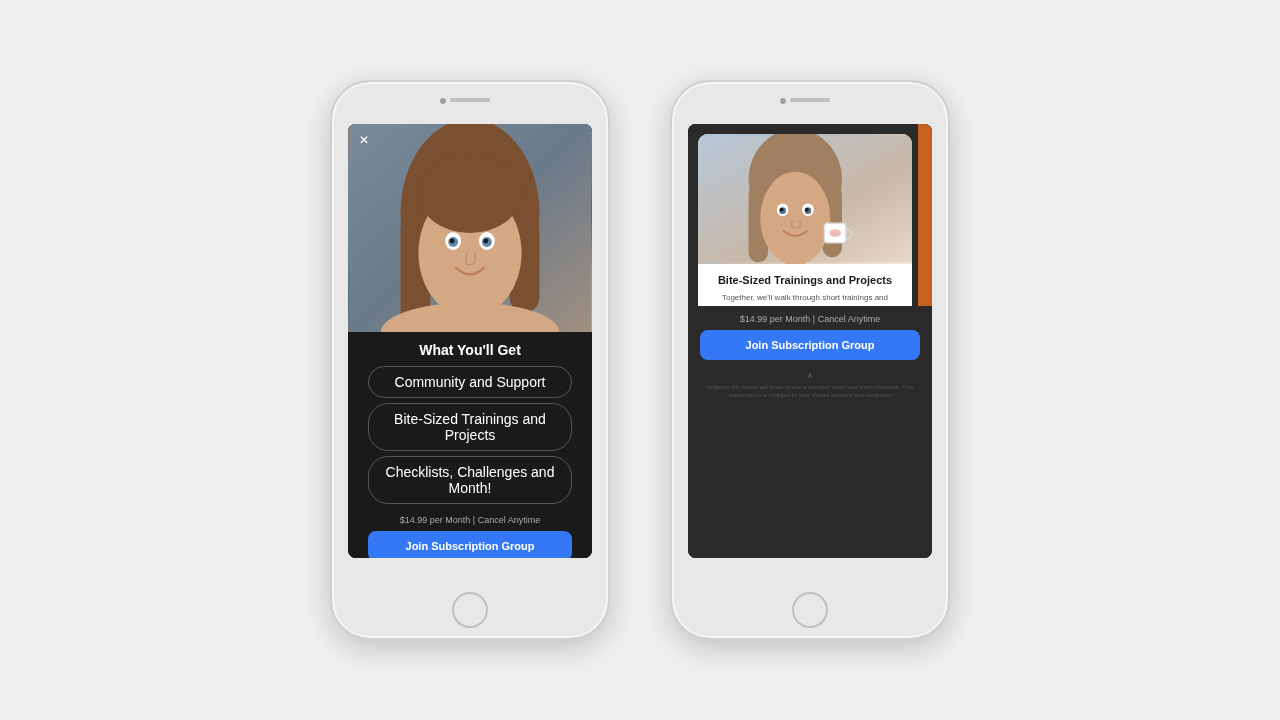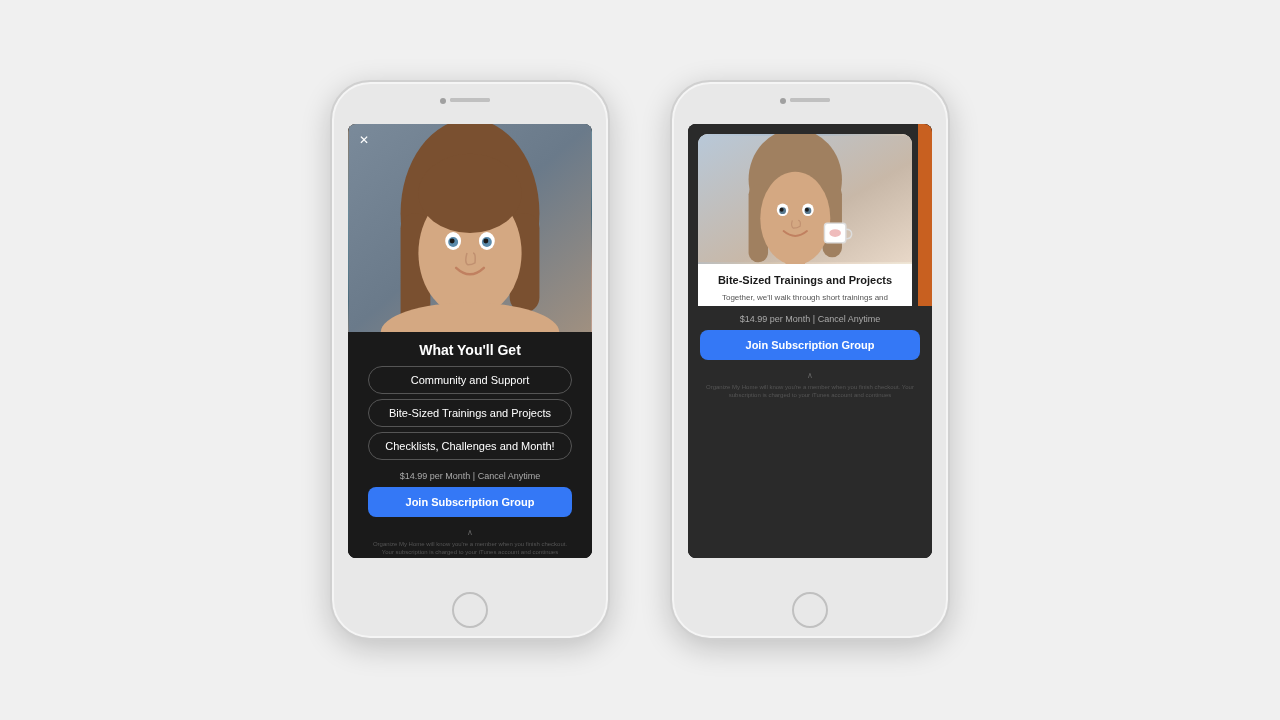--- a/index.html
+++ b/index.html
@@ -143,21 +143,21 @@
       text-align: center;
     }
 
     .feature-btn {
       width: 100%;
       padding: 7px 10px;
       border-radius: 20px;
       border: 1px solid #555;
       background: transparent;
       color: white;
-      font-size: 11px;
+      font-size: 14px;
       font-weight: 500;
       text-align: center;
       margin-bottom: 5px;
       cursor: pointer;
     }
 
     .price-text {
       color: #aaa;
       font-size: 9px;
       margin: 6px 0 6px;

